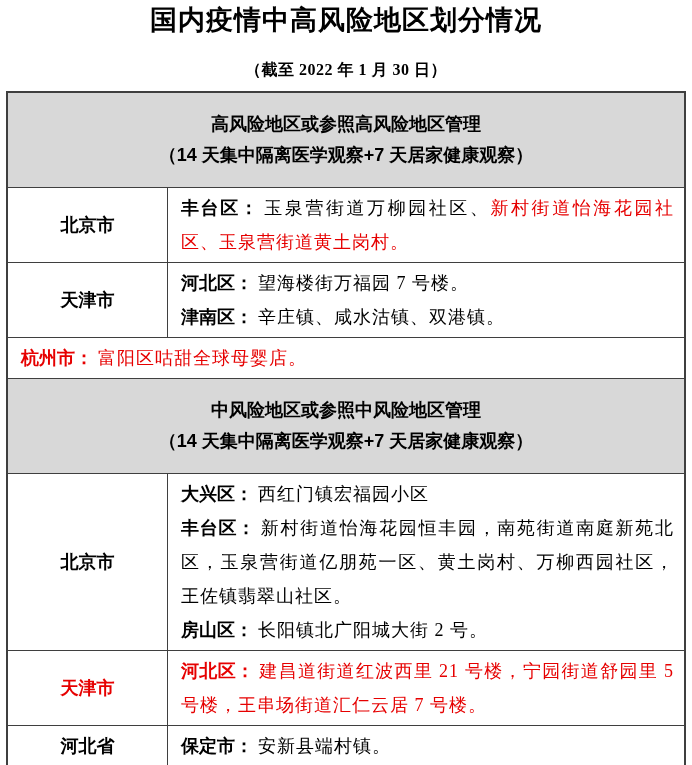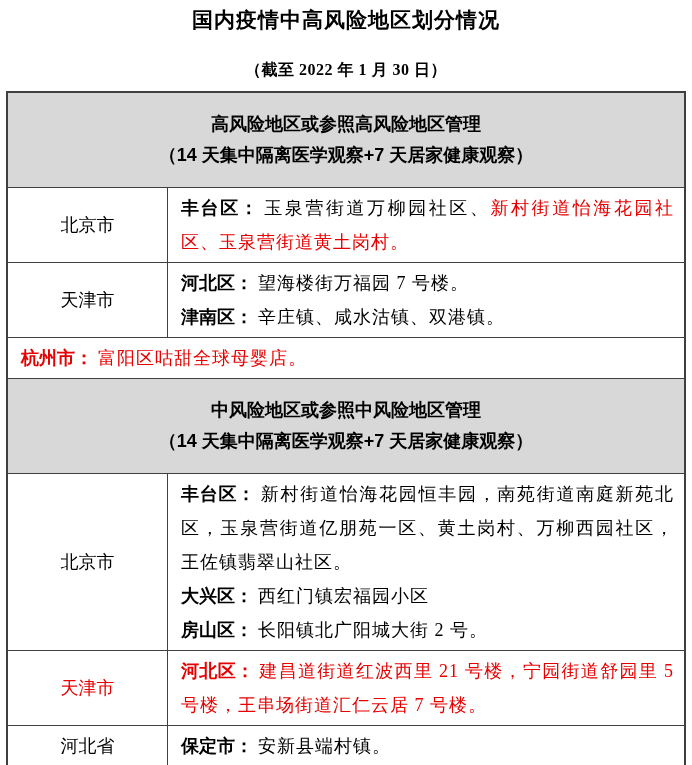--- a/index.html
+++ b/index.html
@@ -6,21 +6,21 @@
     margin: 0; padding: 0;
     width: 692px; height: 765px;
     background: #ffffff;
     overflow: hidden;
     font-family: "Liberation Serif", "DejaVu Serif", serif;
     color: #000;
   }
   .doc-title {
     text-align: center;
     font-weight: bold;
-    font-size: 21px;
+    font-size: 27px;
     line-height: 34px;
     padding-top: 3px;
     letter-spacing: 1px;
     font-family: "Liberation Serif", "DejaVu Serif", serif;
   }
   .doc-subtitle {
     text-align: center;
     font-weight: bold;
     font-size: 16px;
     line-height: 24px;
@@ -47,21 +47,21 @@
     border-bottom: 1px solid var(--border, #3f3f3f);
     align-items: stretch;
   }
   .province-cell {
     flex: 0 0 159px;
     border-right: 1px solid var(--border, #3f3f3f);
     display: flex;
     align-items: center;
     justify-content: center;
     font-family: "Liberation Sans", "DejaVu Sans", sans-serif;
-    font-weight: normal;
+    font-weight: bold;
     font-size: 18px;
     text-align: center;
   }
   .content-cell {
     flex: 1 1 auto;
     padding: 3px 10px 3px 13px;
     font-size: 18px;
     line-height: 34px;
   }
   .district-entry {
@@ -105,22 +105,22 @@
         <div class="district-entry"><span class="district-label red-text">杭州市：</span><span class="red-text">富阳区咕甜全球母婴店。</span></div>
       </div>
     </div>
     <div class="section-header">
       <div>中风险地区或参照中风险地区管理</div>
       <div>（14 天集中隔离医学观察+7 天居家健康观察）</div>
     </div>
     <div class="table-row">
       <div class="province-cell">北京市</div>
       <div class="content-cell">
+        <div class="district-entry"><span class="district-label">大兴区：</span><span class="">西红门镇宏福园小区</span></div>
         <div class="district-entry"><span class="district-label">丰台区：</span><span class="">新村街道怡海花园恒丰园，南苑街道南庭新苑北区，玉泉营街道亿朋苑一区、黄土岗村、万柳西园社区，王佐镇翡翠山社区。</span></div>
-        <div class="district-entry"><span class="district-label">大兴区：</span><span class="">西红门镇宏福园小区</span></div>
         <div class="district-entry"><span class="district-label">房山区：</span><span class="">长阳镇北广阳城大街 2 号。</span></div>
       </div>
     </div>
     <div class="table-row">
       <div class="province-cell red-text">天津市</div>
       <div class="content-cell">
         <div class="district-entry"><span class="district-label red-text">河北区：</span><span class="red-text">建昌道街道红波西里 21 号楼，宁园街道舒园里 5 号楼，王串场街道汇仁云居 7 号楼。</span></div>
       </div>
     </div>
     <div class="table-row">

